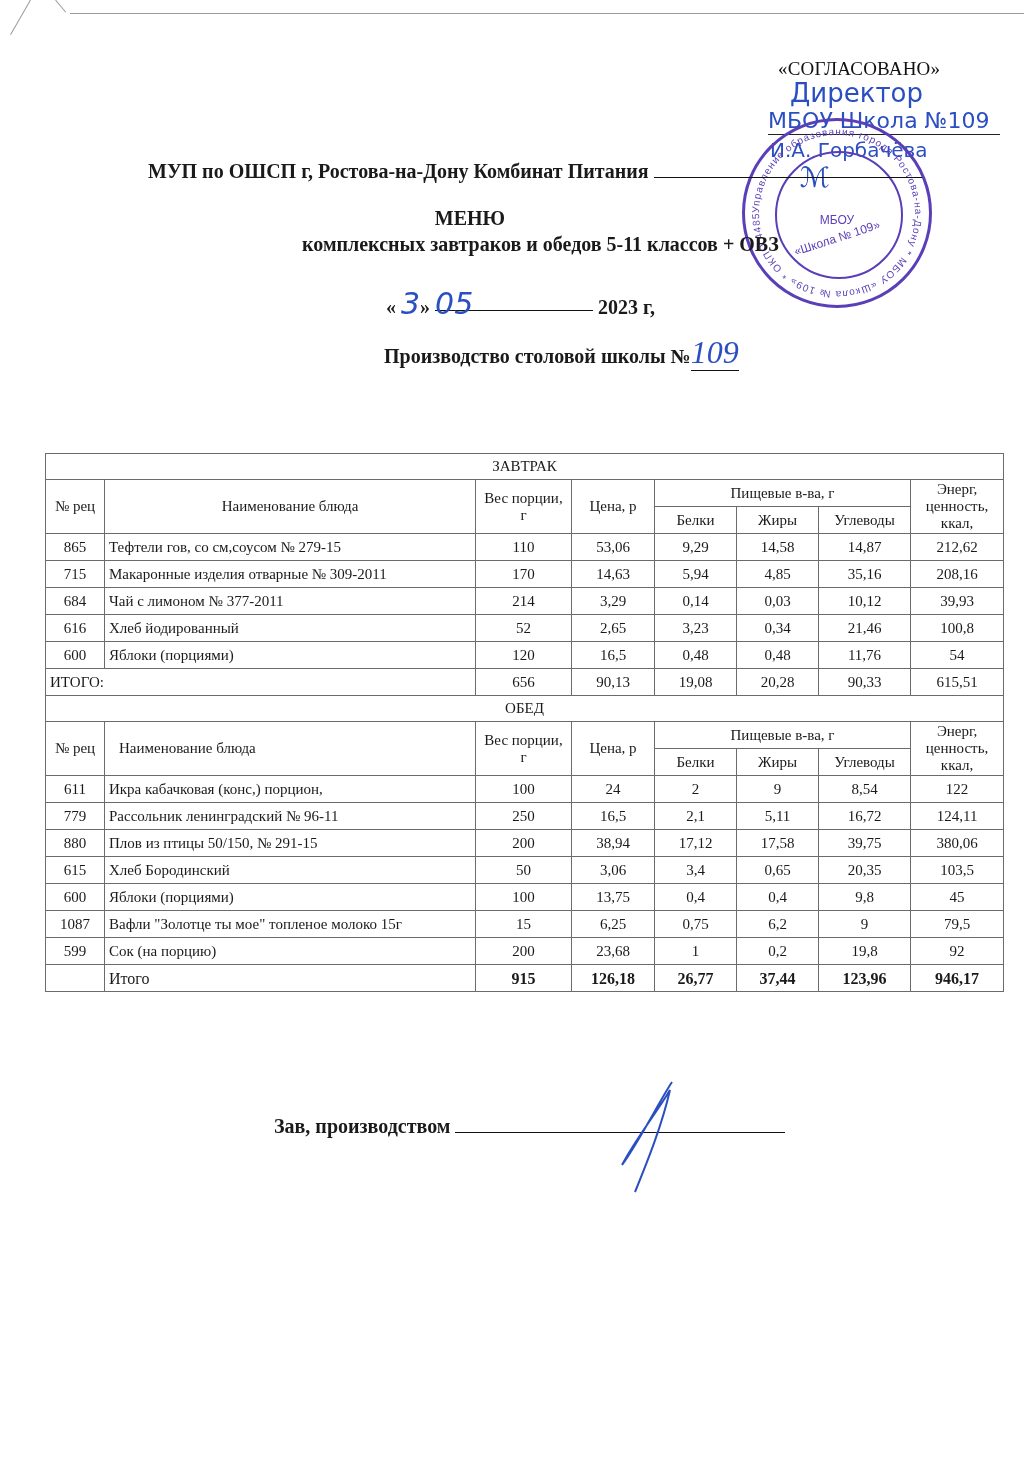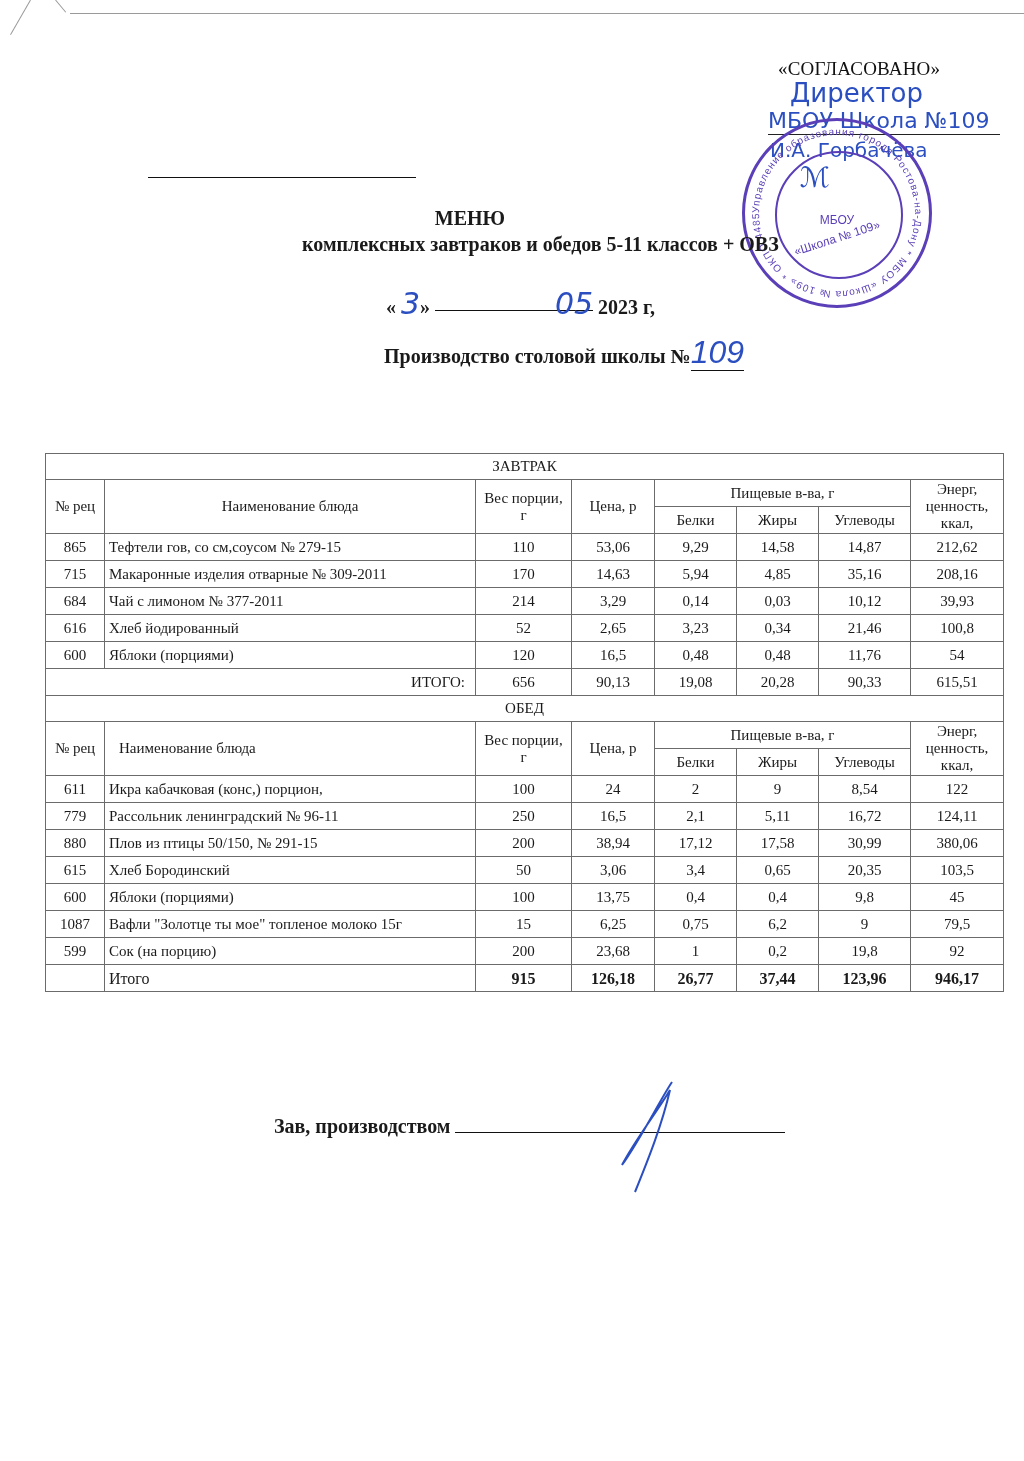--- a/index.html
+++ b/index.html
@@ -15,37 +15,37 @@
   .approval-underline { position: absolute; left: 768px; top: 134px; width: 232px; height: 1px; background: #222; }
 
   .org-line { position: absolute; left: 148px; top: 160px; font-size: 20px; font-weight: bold; white-space: nowrap; }
   .org-line .blank { display: inline-block; width: 268px; border-bottom: 1.5px solid #111; height: 16px; vertical-align: baseline; }
 
   .menu-title { position: absolute; left: 0; width: 940px; top: 207px; text-align: center; font-size: 20px; font-weight: bold; }
   .menu-sub { position: absolute; left: 302px; top: 233px; font-size: 20px; font-weight: bold; white-space: nowrap; text-align: center; }
 
   .date-line { position: absolute; left: 386px; top: 286px; font-size: 20px; font-weight: bold; white-space: nowrap; }
   .date-line .hw-in { font-family: "DejaVu Sans", sans-serif; font-style: italic; font-weight: normal; color: #2b4fc0; font-size: 30px; }
-  .date-line .month-blank { display: inline-block; width: 158px; border-bottom: 1.5px solid #111; text-align: right; height: 24px; vertical-align: baseline; }
+  .date-line .month-blank { display: inline-block; width: 158px; border-bottom: 1.5px solid #111; text-align: left; height: 24px; vertical-align: baseline; }
 
   .prod-line { position: absolute; left: 384px; top: 334px; font-size: 20px; font-weight: bold; white-space: nowrap; }
-  .prod-line .hw-in { font-family: Liberation Sans, sans-serif; font-style: italic; font-weight: normal; color: #2b4fc0; font-size: 32px; border-bottom: 1.5px solid #111; }
+  .prod-line .hw-in { font-family: Liberation Serif, serif; font-style: italic; font-weight: normal; color: #2b4fc0; font-size: 32px; border-bottom: 1.5px solid #111; }
 
   .stamp { position: absolute; left: 742px; top: 118px; width: 190px; height: 190px; border-radius: 50%;
            border: 3px solid #5a3fb8; box-sizing: border-box; }
   .stamp-inner { position: absolute; left: 30px; top: 30px; width: 124px; height: 124px; border-radius: 50%; border: 2px solid #5a3fb8; }
   .stamp-text { position: absolute; font-family: "Liberation Sans", sans-serif; color: #5a3fb8; font-size: 12px; text-align: center; width: 100%; }
   .stamp-t1 { top: 92px; }
   .stamp-t2 { top: 110px; transform: rotate(-18deg); }
   .stamp-sig { position: absolute; left: 55px; top: 40px; font-family: "DejaVu Sans", sans-serif; font-style: italic; color: #2b4fc0; font-size: 28px; }
 
   table.menu { position: absolute; left: 45px; top: 453px; width: 958px; border-collapse: collapse; table-layout: fixed; }
   table.menu td { border: 1px solid #6b6b6b; font-size: 15px; text-align: center; padding: 0 4px; height: 26px; line-height: 17px; overflow: hidden; white-space: nowrap; }
   table.menu td.left { text-align: left; }
-  table.menu td.right { text-align: right; }
+  table.menu td.right { text-align: left; }
   table.menu td.section { height: 25px; font-size: 15px; }
   table.menu td.hdr { white-space: normal; line-height: 17px; }
   table.menu tr.total-bold td { font-weight: bold; font-size: 16px; }
   table.menu td.big { font-size: 20px; }
 
   .footer { position: absolute; left: 274px; top: 1115px; font-size: 20px; font-weight: bold; white-space: nowrap; }
   .footer .blank { display: inline-block; width: 330px; border-bottom: 1.5px solid #111; height: 16px; }
   .footer-sig { position: absolute; left: 600px; top: 1080px; width: 110px; height: 115px; }
 </style>
 </head>
@@ -70,20 +70,21 @@
       <textPath href="#ringPath">Управление образования города Ростова-на-Дону * МБОУ «Школа № 109» * ОКПО 44853560 * ОГРН 1026103</textPath>
     </text>
   </svg>
   <div class="stamp-inner"></div>
   <div class="stamp-text stamp-t1">МБОУ</div>
   <div class="stamp-text stamp-t2">«Школа № 109»</div>
   <div class="stamp-sig">ℳ</div>
 </div>
 
 <div class="org-line">
+  <span>МУП по ОШСП г, Ростова-на-Дону Комбинат Питания</span>
   <span class="blank"></span>
 </div>
 
 <div class="menu-title">МЕНЮ</div>
 <div class="menu-sub">комплексных завтраков и обедов 5-11 классов + ОВЗ</div>
 
 <div class="date-line">
   <span>«</span>
   <span class="hw-in">3</span><span>»</span>
   <span class="month-blank"><span class="hw-in">05</span></span>
@@ -218,21 +219,21 @@
         <td>16,72</td>
         <td>124,11</td>
       </tr>
       <tr>
         <td>880</td>
         <td class="left">Плов из птицы 50/150, № 291-15</td>
         <td>200</td>
         <td>38,94</td>
         <td>17,12</td>
         <td>17,58</td>
-        <td>30,99</td>
+        <td>39,75</td>
         <td>380,06</td>
       </tr>
       <tr>
         <td>615</td>
         <td class="left">Хлеб Бородинский</td>
         <td>50</td>
         <td>3,06</td>
         <td>3,4</td>
         <td>0,65</td>
         <td>20,35</td>

